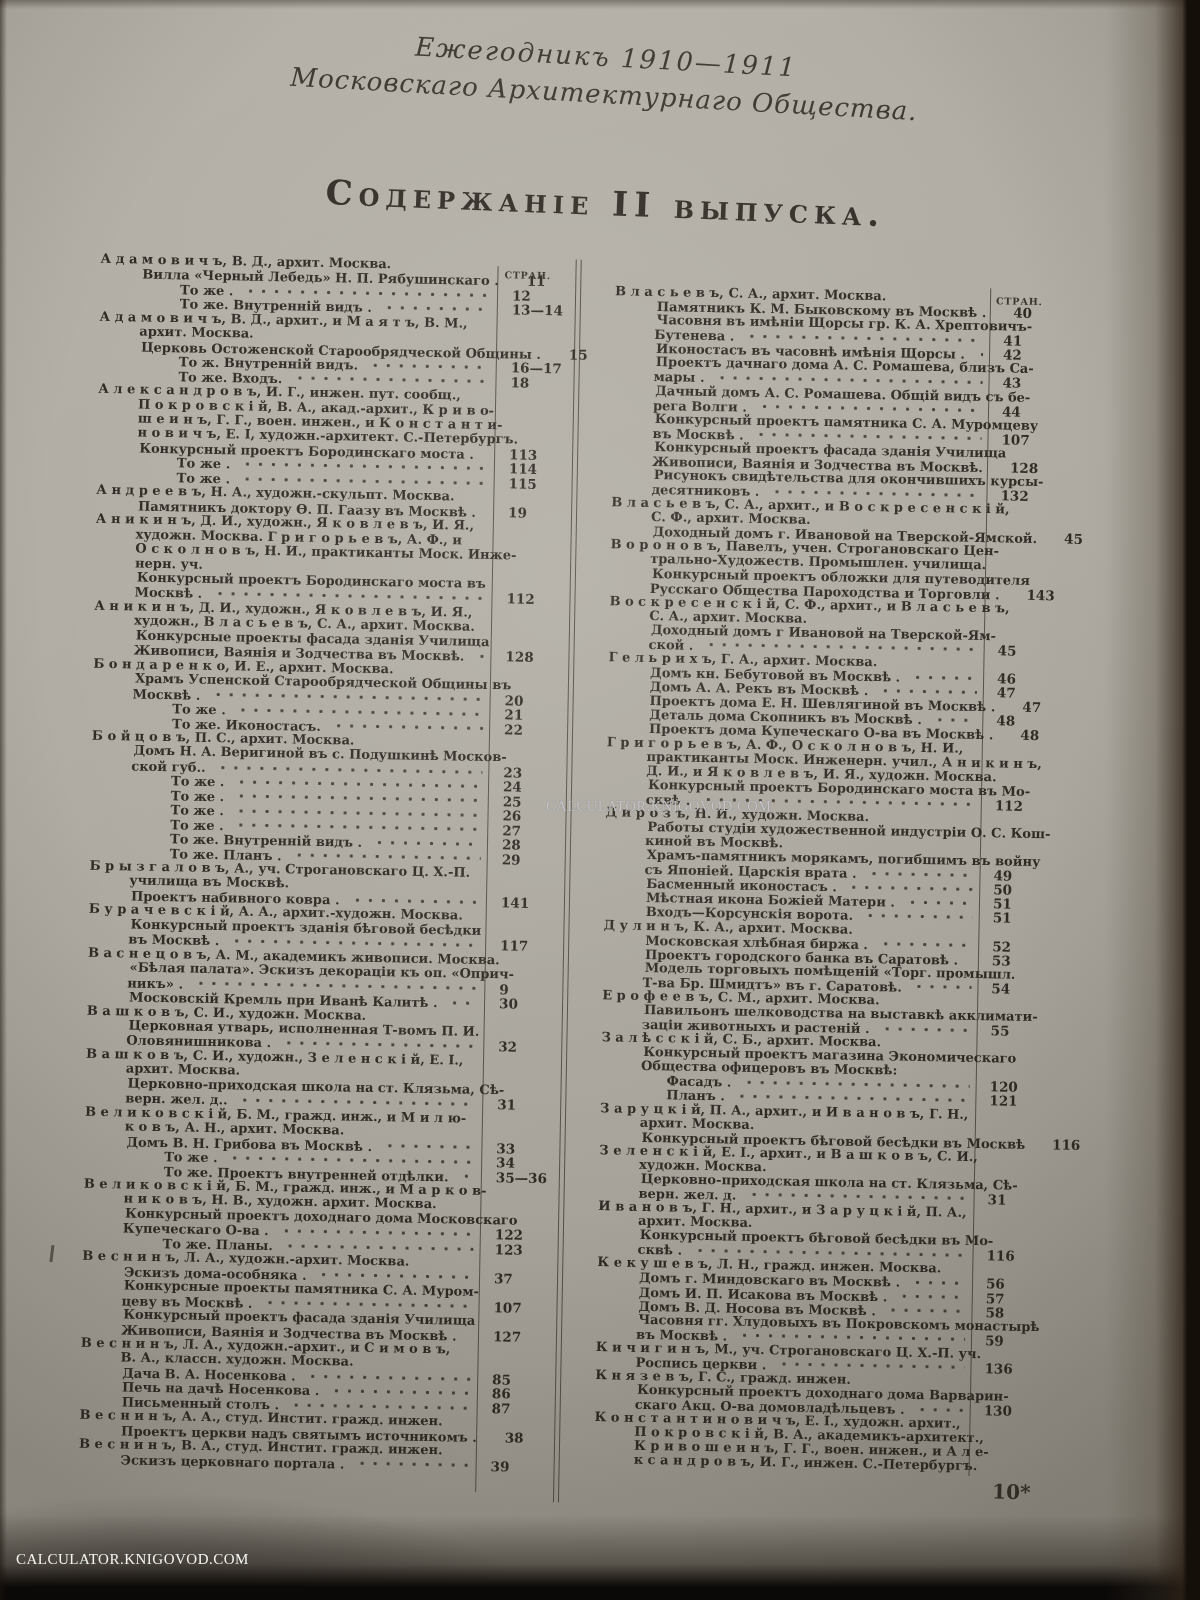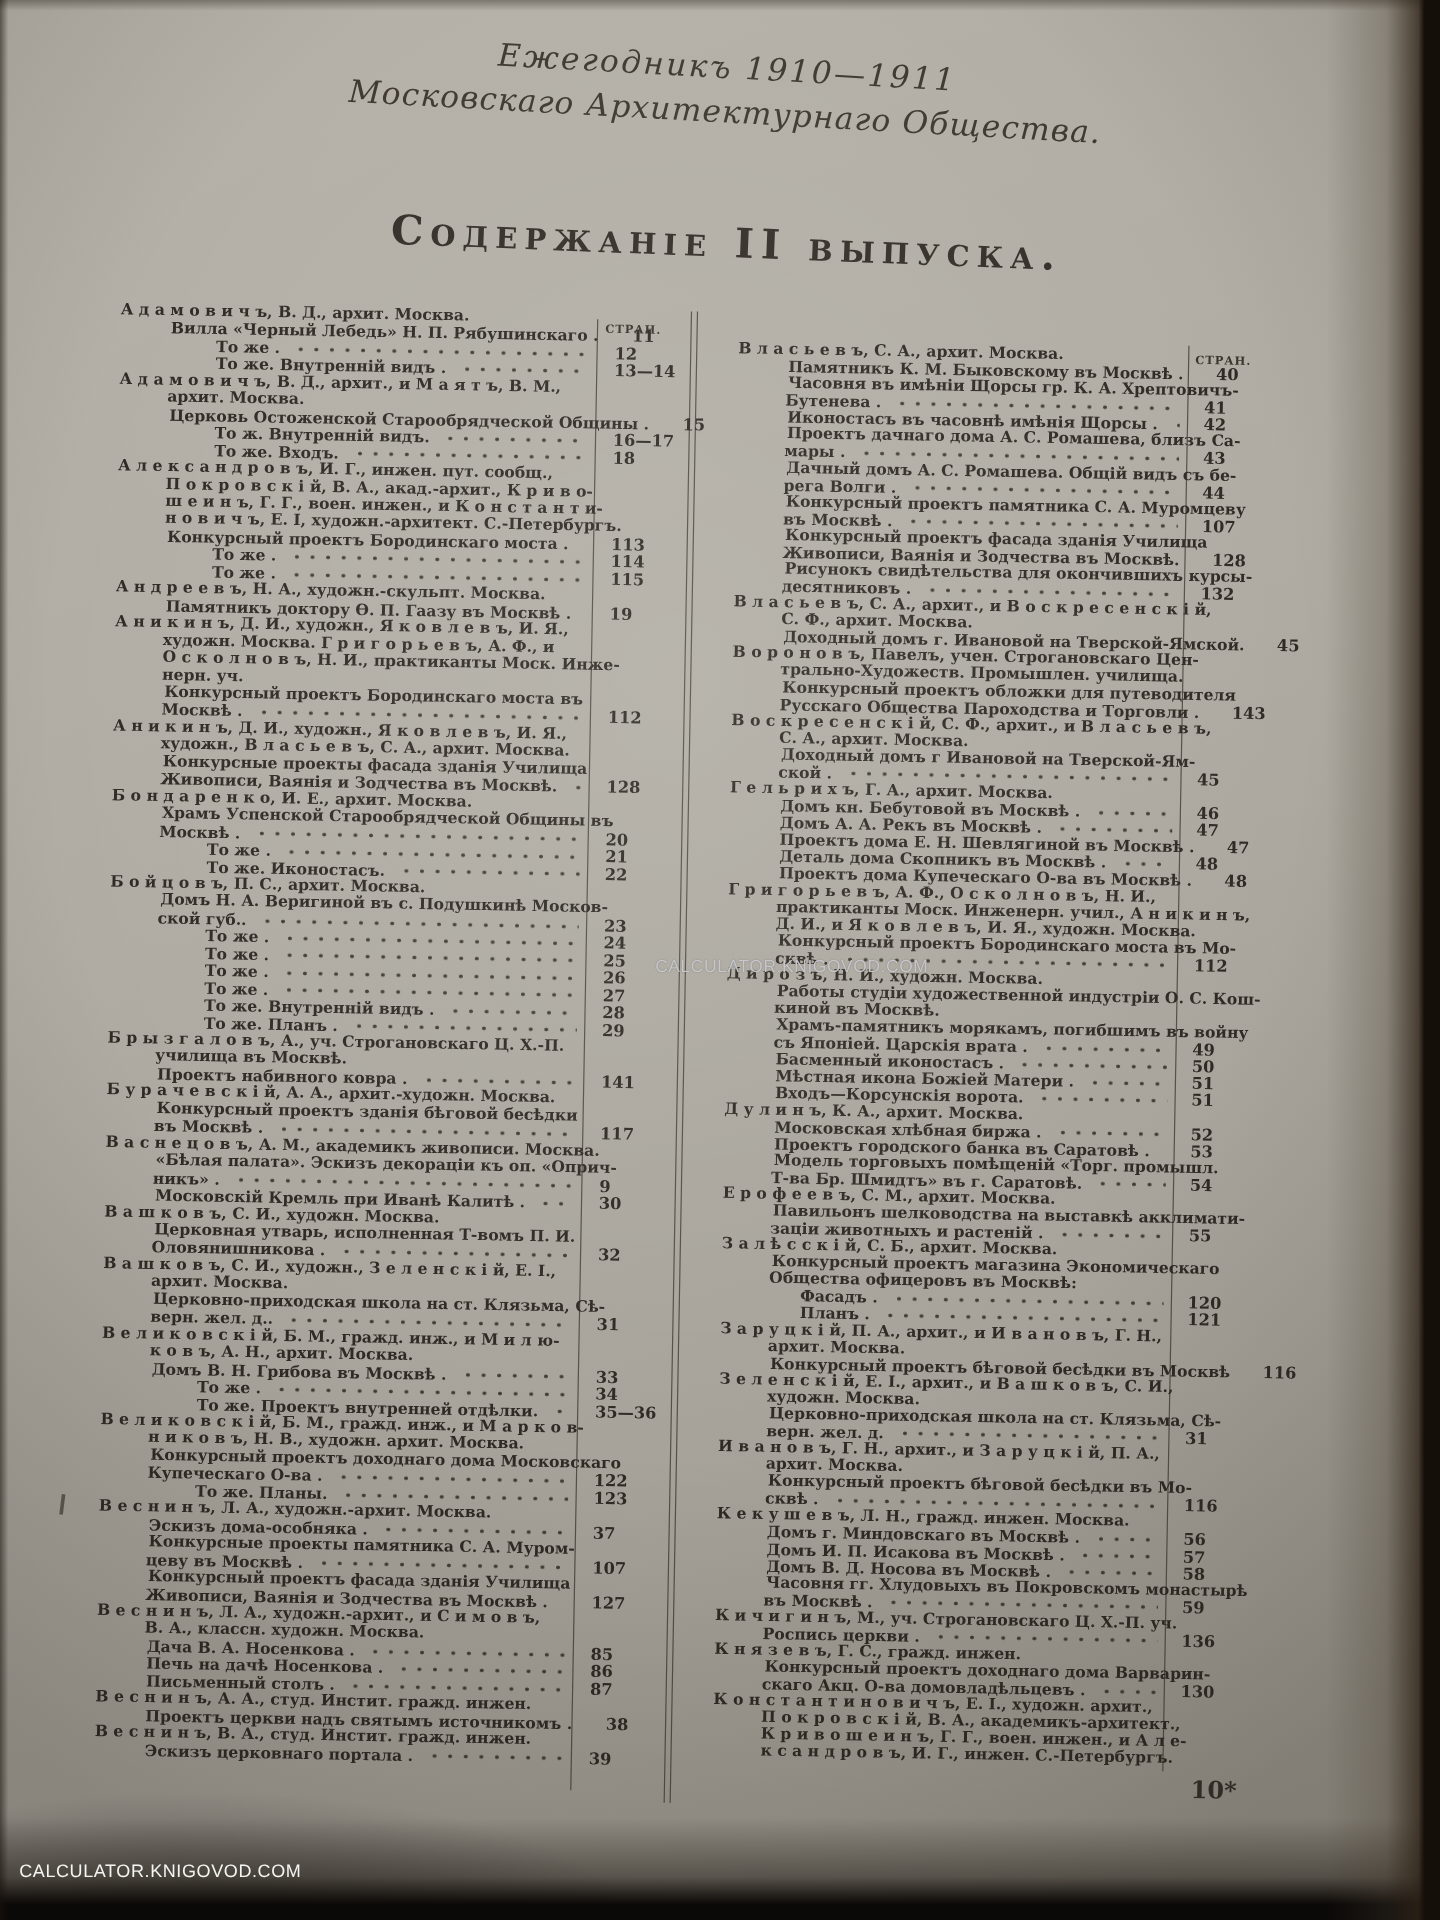--- a/index.html
+++ b/index.html
@@ -70,21 +70,21 @@
     position:absolute;inset:0;pointer-events:none;
     background:
       linear-gradient(90deg, rgba(25,18,12,0.55) 0, rgba(25,18,12,0) 7px),
       linear-gradient(270deg, #150f0a 0, #150f0a 13px, rgba(48,36,25,0.78) 18px, rgba(70,60,46,0.28) 45px, rgba(0,0,0,0) 95px),
       linear-gradient(0deg, #0b0908 0, #0b0908 13px, rgba(18,14,11,0.92) 18px, rgba(38,32,25,0.5) 36px, rgba(0,0,0,0) 85px),
       linear-gradient(180deg, rgba(40,32,24,0.4) 0, rgba(0,0,0,0) 9px),
       radial-gradient(ellipse 520px 170px at 14% 101%, rgba(14,11,9,0.5), rgba(0,0,0,0) 72%),
       radial-gradient(ellipse 900px 1100px at 47% 36%, rgba(255,255,248,0.10), rgba(0,0,0,0) 58%, rgba(28,23,17,0.20) 100%);
   }
   
-  .wm{position:absolute;font-family:Liberation Sans, sans-serif;pointer-events:none;}
+  .wm{position:absolute;font-family:Liberation Serif, serif;pointer-events:none;}
   .wm-center{
     left:546px;top:798px;font-size:14.5px;letter-spacing:0.5px;
     color:rgba(205,205,210,0.92);text-shadow:0 0 1px rgba(60,60,60,0.55);
   }
   .wm-bottom{
     left:16px;top:1551px;font-size:15px;letter-spacing:0.5px;
     color:#f4f4f2;
   }
 </style>
 </head>

